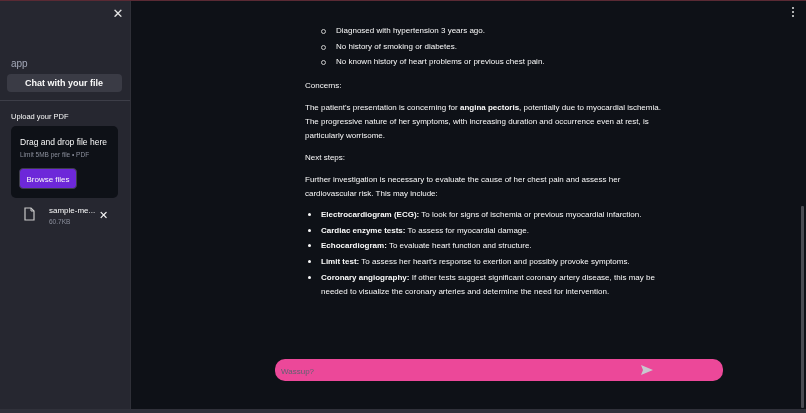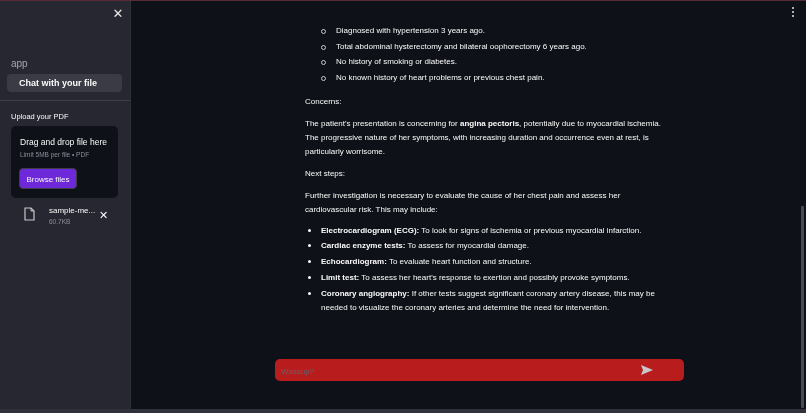--- a/index.html
+++ b/index.html
@@ -11,21 +11,21 @@
   .topline { position:absolute; left:0; top:0; width:806px; height:1px; background:#5a2a34; }
   .sidebar {
     position:absolute; left:0; top:1px; width:130px; height:408px;
     background:#262730; border-right:1px solid #2f3038;
   }
   .close-btn { position:absolute; left:112px; top:7px; width:12px; height:12px; color:#e6e6e6; font-size:13px; line-height:12px; text-align:center; cursor:pointer; }
   .nav-app { position:absolute; left:11px; top:57px; font-size:10px; color:#a3a8b8;text-align:right; }
   .nav-chat {
     position:absolute; left:7px; top:73px; width:115px; height:18px;
     background:#3a3b45; border-radius:4px; font-size:9px; font-weight:bold;
-    color:#fafafa; line-height:18px; padding-left:12px; box-sizing:border-box;
+    color:#fafafa; line-height:18px; padding-left:18px; box-sizing:border-box;
   }
   .sidebar-divider { position:absolute; left:0; top:99px; width:130px; height:1px; background:#3d3e48; }
   .upload-label { position:absolute; left:11px; top:111px; font-size:7.5px; color:#fafafa; }
   .dropzone {
     position:absolute; left:11px; top:125px; width:107px; height:72px;
     background:#0e1117; border-radius:5px;
   }
   .dz-title { position:absolute; left:9px; top:11px; font-size:8.5px; color:#fafafa; }
   .dz-limit { position:absolute; left:9px; top:25px; font-size:6.5px; color:#8b8f9c; }
   .browse-btn {
@@ -47,22 +47,22 @@
   .sub-list li { position:relative; padding-left:31px; height:15.7px; }
   .sub-list li::before { content:""; position:absolute; left:16px; top:5px; width:3px; height:3px; border:1px solid #c8c8c8; border-radius:50%; }
   .section-heading { font-weight:normal; margin:8px 0 0 0; }
   .para { margin:8px 0 0 0; }
   .bullets { list-style:none; margin:7px 0 0 0; padding:0; }
   .bullets li { position:relative; padding-left:16px; margin-bottom:1.7px; }
   .bullets li::before { content:""; position:absolute; left:3px; top:5px; width:3px; height:3px; background:#fafafa; border-radius:50%; }
   b { font-weight:bold; }
 
   .chat-input {
-    position:absolute; left:275px; top:359px; width:409px; height:22px;
-    background:#b91c1c; border-radius:5px; border:none; box-sizing:border-box;
+    position:absolute; left:275px; top:359px; width:448px; height:22px;
+    background:#ec4899; border-radius:10px; border:none; box-sizing:border-box;
   }
   .chat-input input {
     position:absolute; left:4px; top:3px; width:350px; height:16px;
     background:transparent; border:none; outline:none; color:#fafafa; font-size:8px;
     font-family:"Liberation Sans", sans-serif;
   }
   .chat-input input::placeholder { color:#5f6270; }
   .send-btn { position:absolute; left:366px; top:6px; width:12px; height:10px; cursor:pointer; }
 
   .scrollbar { position:absolute; left:801px; top:206px; width:3px; height:202px; background:#4a4b52; border-radius:1px; }
@@ -103,21 +103,20 @@
 
 <div class="menu-btn">
   <span></span>
     <span></span>
     <span></span>
 </div>
 
 <main class="content">
   <ul class="sub-list">
     <li>Diagnosed with hypertension 3 years ago.</li>
-    <li>Total abdominal hysterectomy and bilateral oophorectomy 6 years ago.</li>
     <li>No history of smoking or diabetes.</li>
     <li>No known history of heart problems or previous chest pain.</li>
   </ul>
 
   <p class="section-heading">Concerns:</p>
   <p class="para"><span>The patient's presentation is concerning for </span><b>angina pectoris</b><span>, potentially due to myocardial ischemia. The progressive nature of her symptoms, with increasing duration and occurrence even at rest, is particularly worrisome.</span></p>
 
   <p class="section-heading">Next steps:</p>
   <p class="para">Further investigation is necessary to evaluate the cause of her chest pain and assess her cardiovascular risk. This may include:</p>
 

